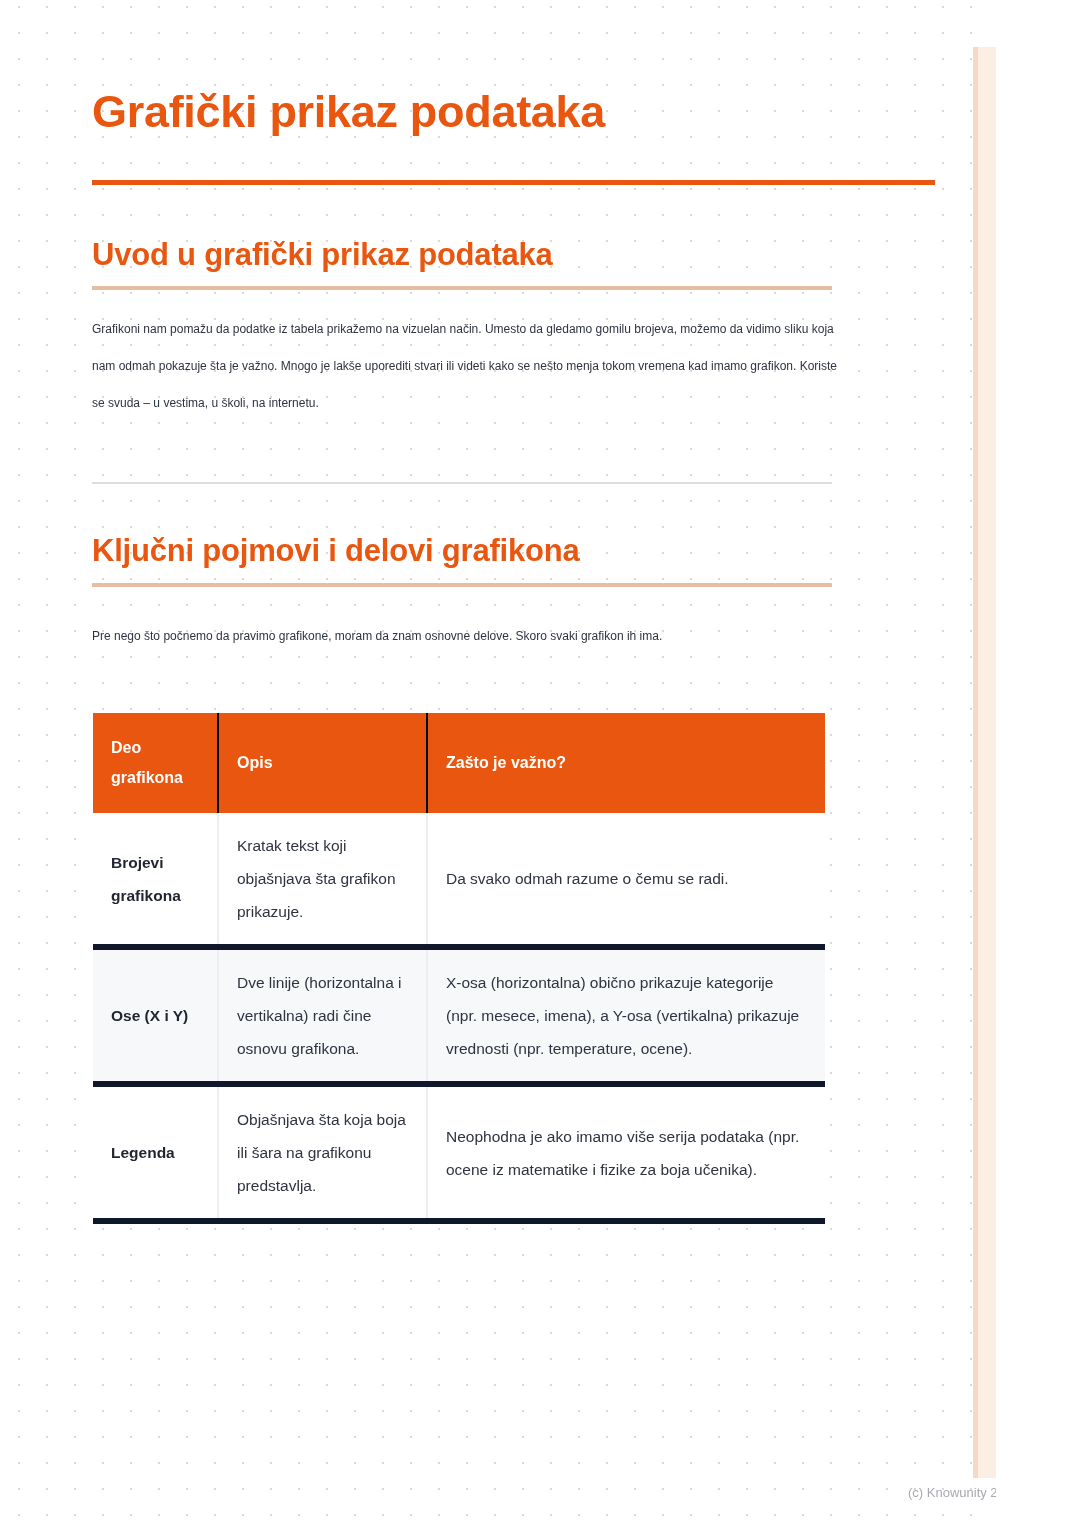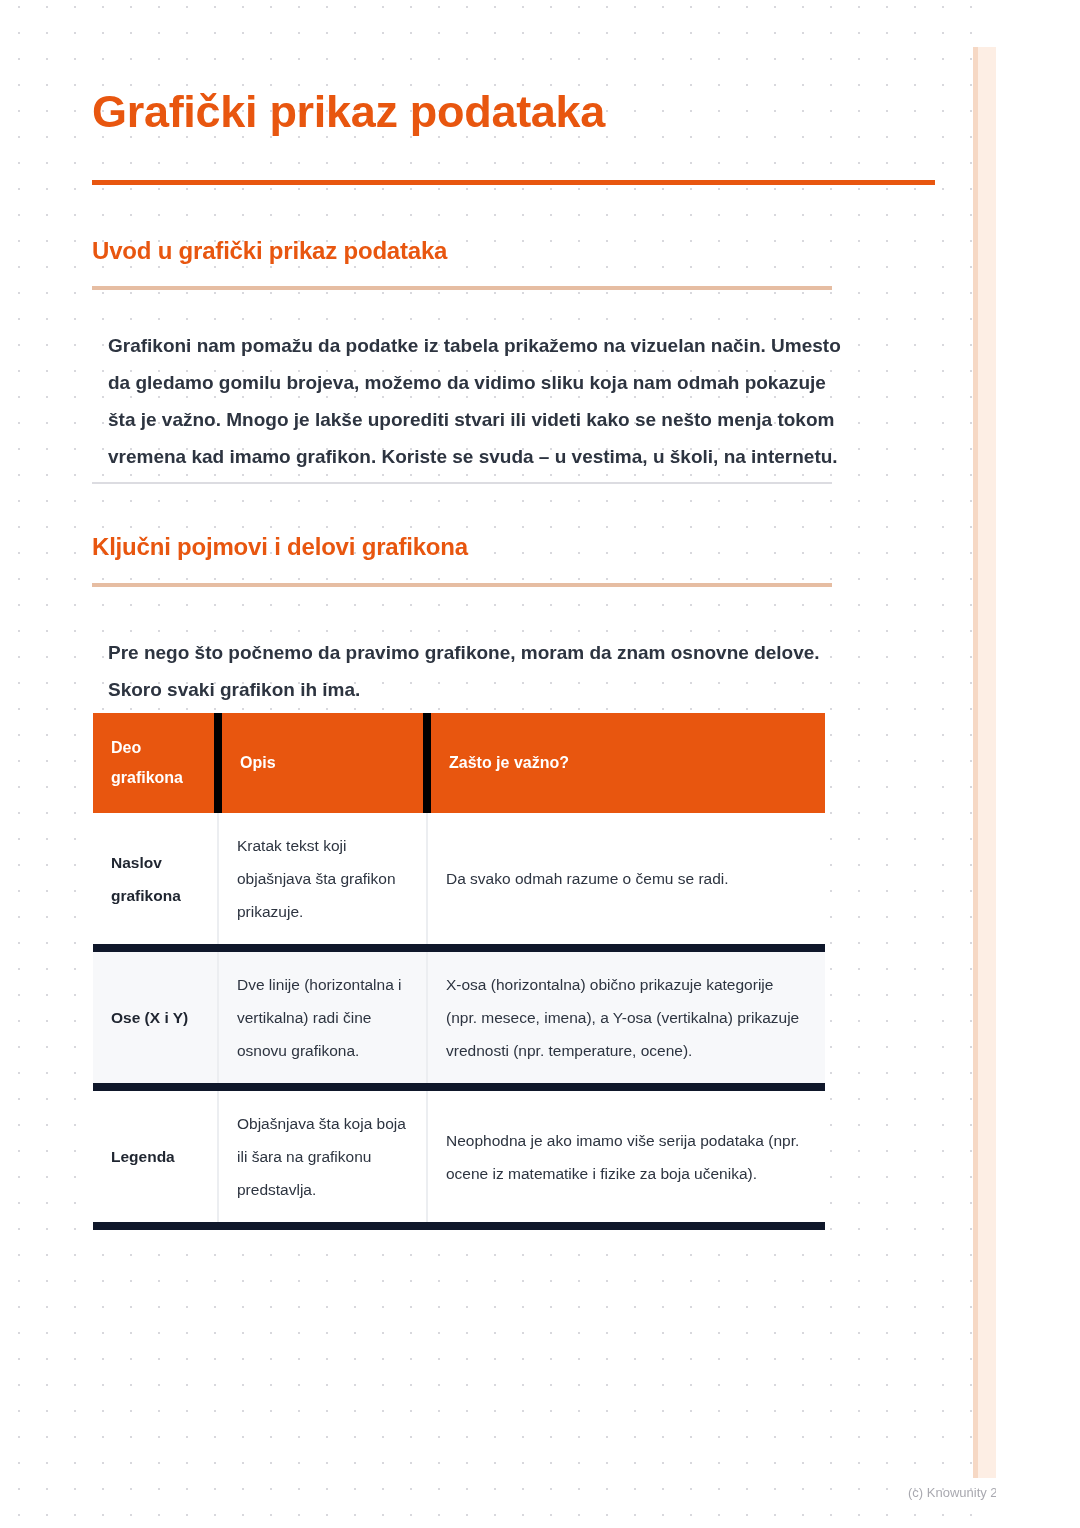--- a/index.html
+++ b/index.html
@@ -83,21 +83,21 @@
     top: 180px;
     width: 843px;
     height: 5px;
     background: #e8560f;
   }
 
   
   .section-heading {
     position: absolute;
     margin: 0;
-    font-size: 24px;
+    font-size: 31px;
     line-height: 1.15;
     font-weight: bold;
     color: #e8560f;
     letter-spacing: -0.2px;
   }
   .sec1-heading { left: 92px; top: 237px; width: 800px; }
 
   .rule-peach {
     position: absolute;
     left: 92px;
@@ -111,25 +111,25 @@
     position: absolute;
     left: 92px;
     width: 740px;
     height: 2px;
     background: #dcdce1;
   }
   .sec1-bottom-rule { top: 482px; }
 
   .body-text {
     position: absolute;
-    margin: 16px;
-    font-size: 19px;
+    margin: 0;
+    font-size: 12px;
     line-height: 37px;
     color: #2d3440;
-    font-weight: bold;
+    font-weight: normal;
   }
   .sec1-para { left: 92px; top: 311px; width: 748px; }
 
   
   .sec2-heading { left: 92px; top: 533px; width: 800px; }
   .sec2-rule { top: 583px; }
   .sec2-para { left: 92px; top: 618px; width: 742px; }
 
   
   .chart-parts-table {
@@ -148,33 +148,33 @@
   .chart-parts-table thead th {
     background: #e8560f;
     color: #ffffff;
     font-size: 16px;
     font-weight: bold;
     text-align: left;
     vertical-align: middle;
     padding: 20px 18px;
     height: 78px;
     line-height: 30px;
-    border-right: 8px solid #000000;
+    border-right: 2px solid #000000;
     box-sizing: border-box;
   }
   .chart-parts-table thead th:last-child { border-right: none; }
 
   .chart-parts-table tbody td {
     font-size: 15.5px;
     line-height: 33px;
     color: #2d3440;
     vertical-align: middle;
     padding: 16px 18px;
     border-right: 2px solid #eceef1;
-    border-bottom: 8px solid #0f172a;
+    border-bottom: 6px solid #0f172a;
     box-sizing: border-box;
     margin-left: 20px;
   }
   .chart-parts-table tbody td:last-child { border-right: none; }
   .chart-parts-table tbody tr:nth-child(even) td { background: #f7f8fa; }
   .chart-parts-table tbody tr:nth-child(odd) td  { background: #ffffff; }
   .chart-parts-table tbody td.part-name {
     font-weight: bold;
     color: #1f2530;
   }
@@ -222,21 +222,21 @@
       </colgroup>
       <thead>
         <tr>
           <th>Deo grafikona</th>
           <th>Opis</th>
           <th>Zašto je važno?</th>
         </tr>
       </thead>
       <tbody>
         <tr>
-          <td class="part-name">Naslov grafikona</td>
+          <td class="part-name">Brojevi grafikona</td>
           <td>Kratak tekst koji objašnjava šta grafikon prikazuje.</td>
           <td>Da svako odmah razume o čemu se radi.</td>
         </tr>
         <tr>
           <td class="part-name">Ose (X i Y)</td>
           <td>Dve linije (horizontalna i vertikalna) radi čine osnovu grafikona.</td>
           <td>X-osa (horizontalna) obično prikazuje kategorije (npr. mesece, imena), a Y-osa (vertikalna) prikazuje vrednosti (npr. temperature, ocene).</td>
         </tr>
         <tr>
           <td class="part-name">Legenda</td>

